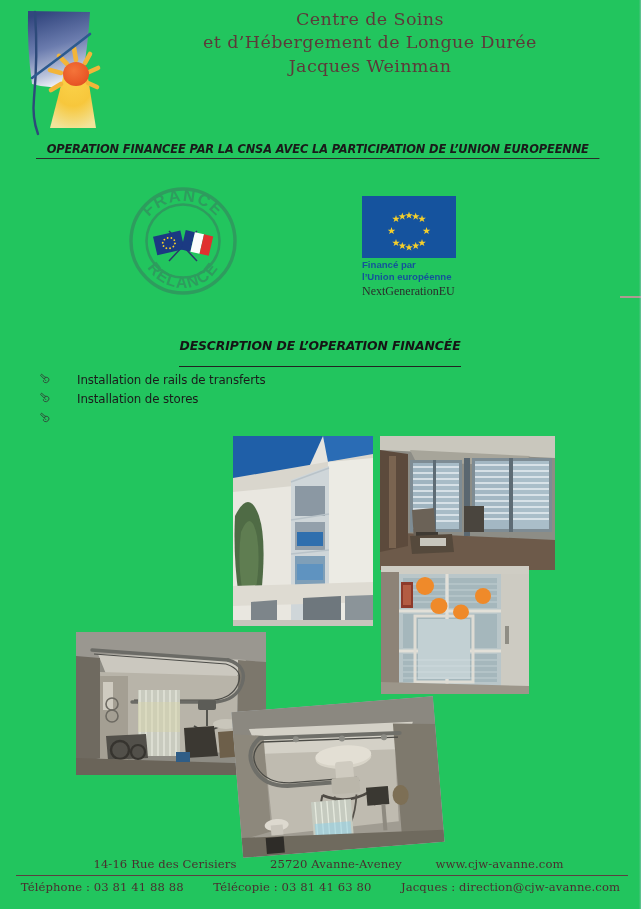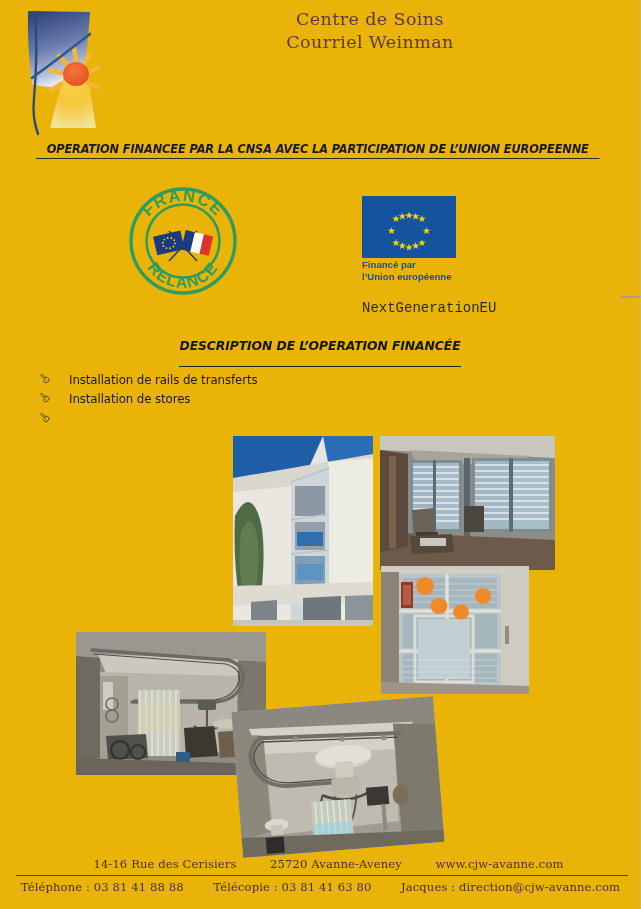--- a/index.html
+++ b/index.html
@@ -11,21 +11,21 @@
     width: 641px;
     height: 909px;
     position: relative;
     overflow: hidden;
     font-family: "Liberation Serif", serif;
     -webkit-font-smoothing: antialiased;
   }
   .page {
     position: absolute;
     inset: 0;
-    background: #eab308;
+    background: #22c55e;
   }
 
   
   .letterhead-logo {
     position: absolute;
     left: 18px;
     top: 6px;
     width: 96px;
     height: 133px;
   }
@@ -91,24 +91,24 @@
   .eu-caption {
     margin-top: 1px;
     color: #14539a;
     font-family: "Liberation Sans", sans-serif;
     font-size: 9.6px;
     font-weight: 700;
     line-height: 1.22;
   }
   .eu-caption .ln { display: block; white-space: nowrap; }
   .eu-sub {
-    margin-top: 18px;
+    margin-top: 2px;
     color: #2b2b2b;
-    font-family: Liberation Mono, monospace;
-    font-size: 14px;
+    font-family: Liberation Serif, serif;
+    font-size: 12px;
     font-weight: 400;
     white-space: nowrap;
   }
 
   .scan-artifact {
     position: absolute;
     left: 620px;
     top: 296px;
     width: 21px;
     height: 1.5px;
@@ -148,21 +148,21 @@
     left: 40px;
     top: 371px;
     width: 420px;
     list-style: none;
     margin: 0;
     padding: 0;
   }
   .bullets li {
     display: flex;
     align-items: baseline;
-    gap: 18px;
+    gap: 26px;
     color: #1b1b1b;
     font-family: "DejaVu Sans", sans-serif;
     font-size: 11.8px;
     line-height: 19.4px;
     letter-spacing: -0.1px;
     white-space: nowrap;
   }
   .bullet-glyph {
     flex: 0 0 auto;
     width: 11px;
@@ -266,21 +266,22 @@
         <line x1="33" y1="84" x2="43" y2="78"></line>
       </g>
       <ellipse cx="58" cy="68" rx="13" ry="12" fill="url(#sungrad)"></ellipse>
       <path d="M17 6 Q20 50 16 92 Q14 112 20 128" stroke="#2d4a7a" stroke-width="2.4" fill="none" stroke-linecap="round"></path>
       <path d="M72 28 Q44 50 14 72" stroke="#2d5a8e" stroke-width="2.6" fill="none" stroke-linecap="round"></path>
     </svg>
   </div>
 
   <div class="org-title">
     <span class="ln">Centre de Soins</span>
-    <span class="ln">Courriel Weinman</span>
+    <span class="ln">et d’Hébergement de Longue Durée</span>
+    <span class="ln">Jacques Weinman</span>
   </div>
 
   <div class="banner">OPERATION FINANCEE PAR LA CNSA AVEC LA PARTICIPATION DE L’UNION EUROPEENNE</div>
 
   <div class="relance-logo">
     <svg viewBox="0 0 116 116" xmlns="http://www.w3.org/2000/svg">
       <defs>
         <path id="arcTop" d="M 14,62 A 44,44 0 0 1 102,62" fill="none"></path>
         <path id="arcBot" d="M 17,64 A 41,41 0 0 0 99,64" fill="none"></path>
       </defs>

